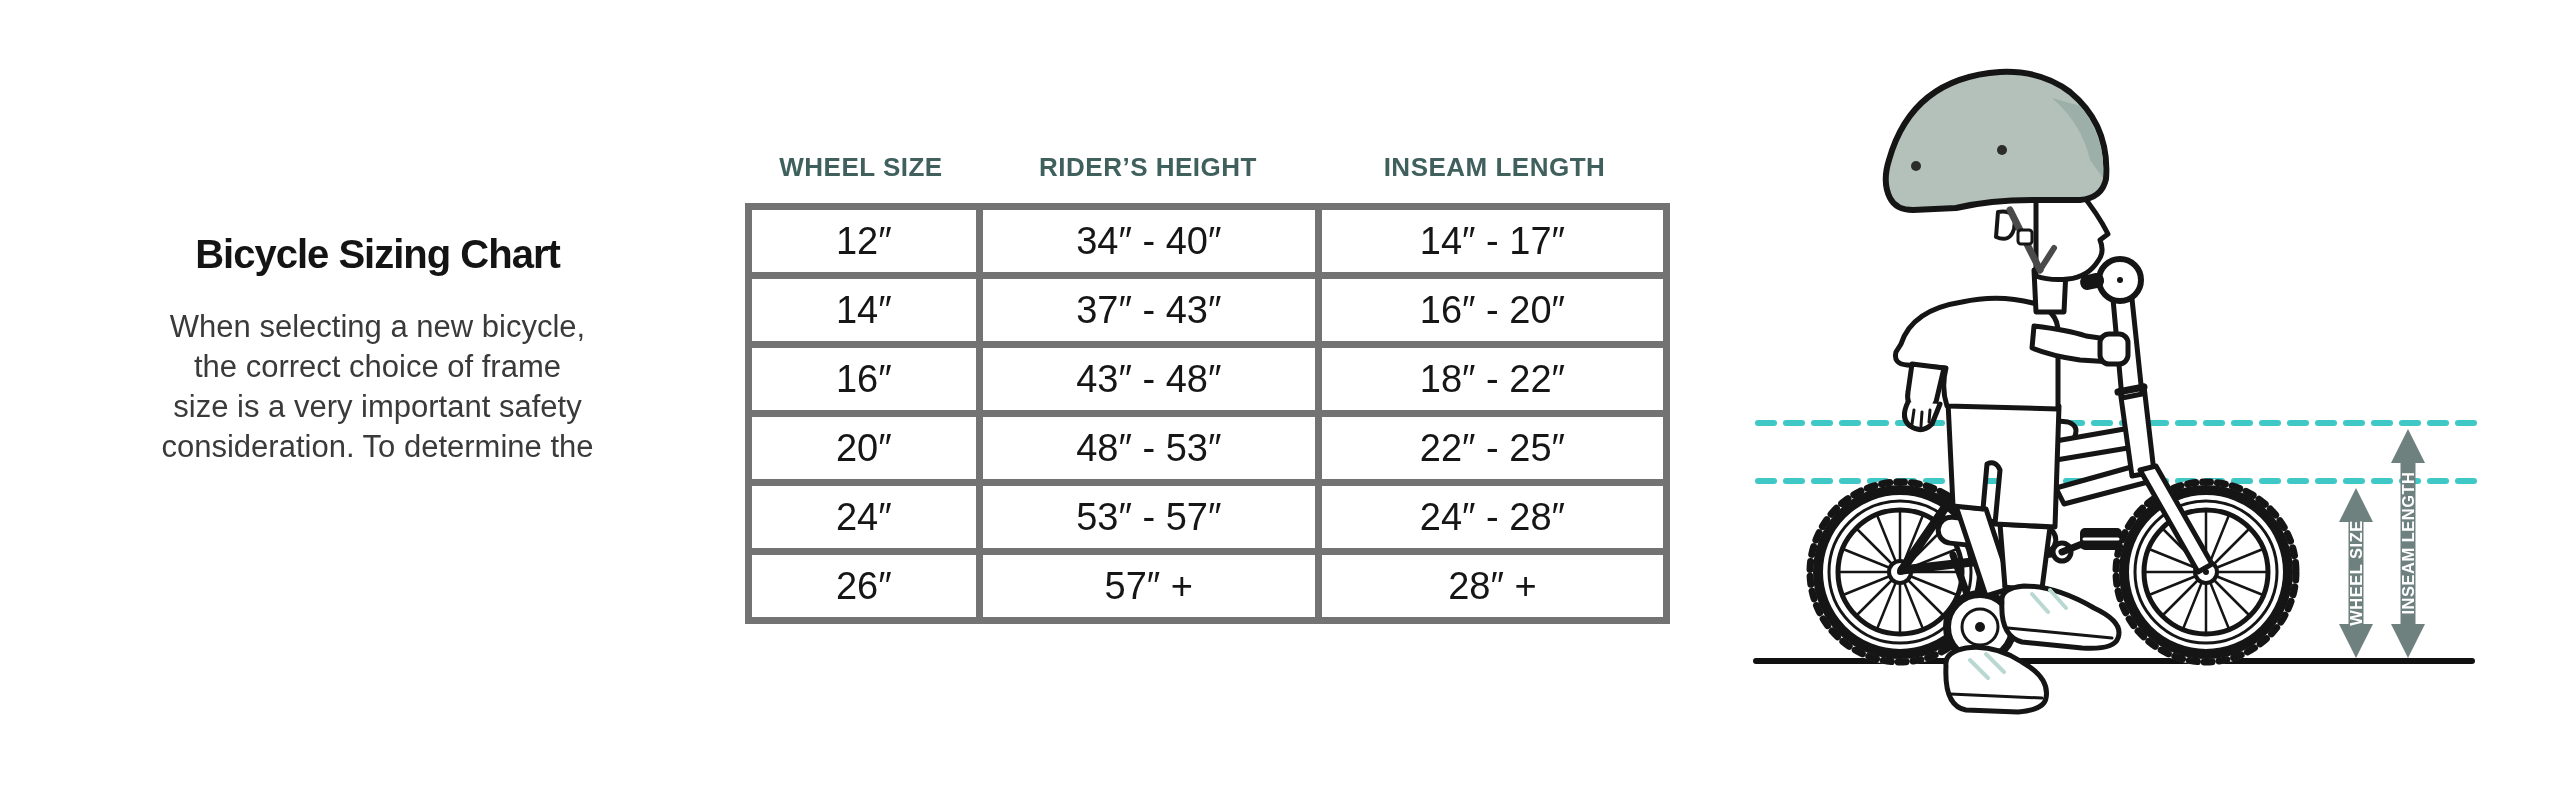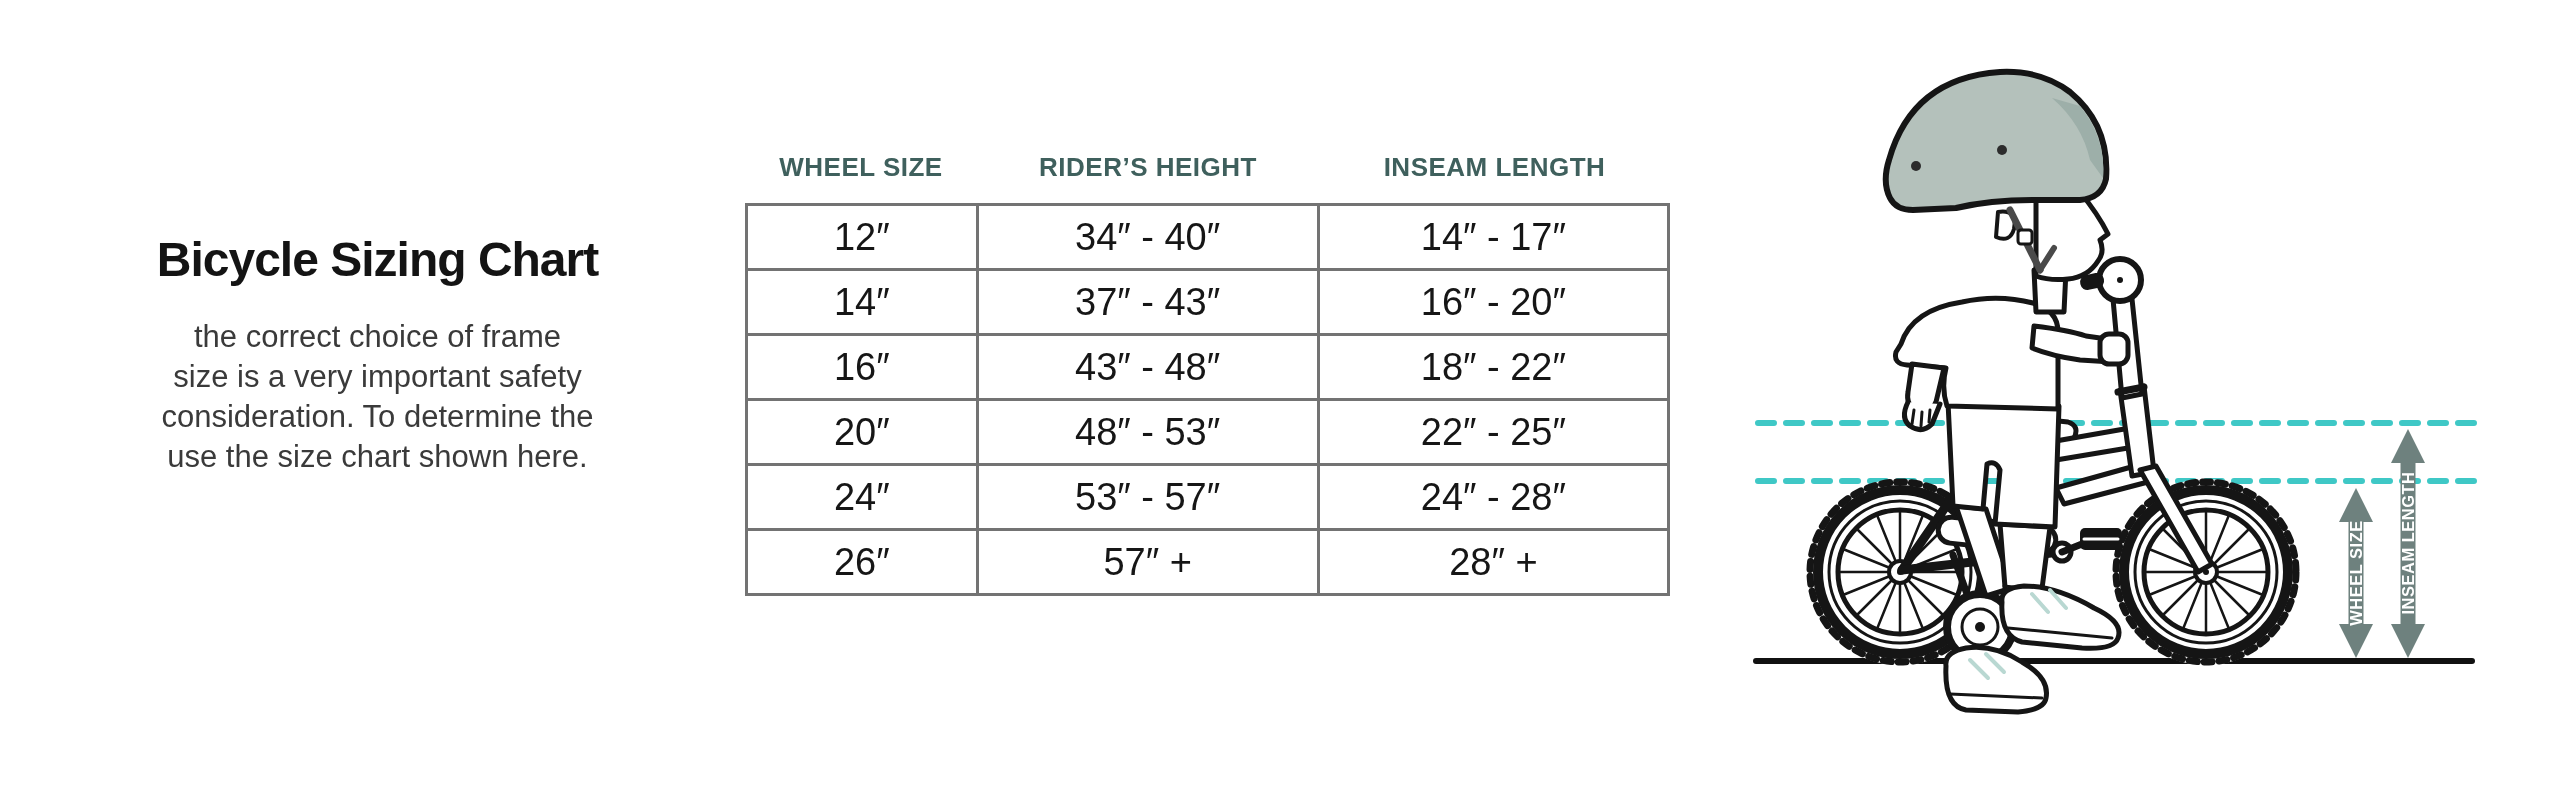--- a/index.html
+++ b/index.html
@@ -3,57 +3,57 @@
 <meta charset="utf-8">
 <style>
   html,body{margin:0;padding:0;background:#ffffff;}
   .canvas{
     position:relative;width:2560px;height:792px;background:#ffffff;overflow:hidden;
     font-family:"Liberation Sans","DejaVu Sans",sans-serif;
   }
   
   .intro{position:absolute;left:90px;top:232px;width:575px;text-align:center;}
   .intro h1{
-    margin:0 0 30px 0;font-size:48px;font-weight:bold;color:#141414;letter-spacing:-1px;
+    margin:0 0 30px 0;font-size:40px;font-weight:bold;color:#141414;letter-spacing:-1px;
   }
   .intro .desc{font-size:31px;line-height:40px;color:#3a3a3a;}
   .intro .desc div{white-space:nowrap;}
   
   .table-block{position:absolute;left:745px;top:152px;width:925px;}
   .col-heads{display:flex;margin-bottom:20px;}
   .col-heads span{
     display:block;text-align:center;font-size:26px;font-weight:bold;
     color:#3f605d;letter-spacing:0.5px;
   }
   .col-heads span:nth-child(1){width:232px;}
   .col-heads span:nth-child(2){width:342px;}
   .col-heads span:nth-child(3){width:351px;}
   table.size{border-collapse:collapse;width:925px;}
   table.size td{
-    border:3px solid #737373;height:62px;text-align:center;vertical-align:middle;
+    border:7px solid #737373;height:62px;text-align:center;vertical-align:middle;
     font-size:38px;color:#161616;padding:0;
   }
   table.size td:nth-child(1){width:226px;}
   table.size td:nth-child(2){width:336px;}
   table.size td:nth-child(3){width:345px;margin-top:34px;}
   
   .figure{position:absolute;left:1750px;top:30px;width:770px;height:700px;}
 </style>
 </head>
 <body>
 
 <div class="canvas">
 
   <section class="intro">
     <h1>Bicycle Sizing Chart</h1>
     <div class="desc">
+        <div>When selecting a new bicycle,</div>
         <div>the correct choice of frame</div>
         <div>size is a very important safety</div>
         <div>consideration. To determine the</div>
-        <div>use the size chart shown here.</div>
       </div>
   </section>
 
   <section class="table-block">
     <div class="col-heads">
         <span>WHEEL SIZE</span>
         <span>RIDER’S HEIGHT</span>
         <span>INSEAM LENGTH</span>
       </div>
     <table class="size">

